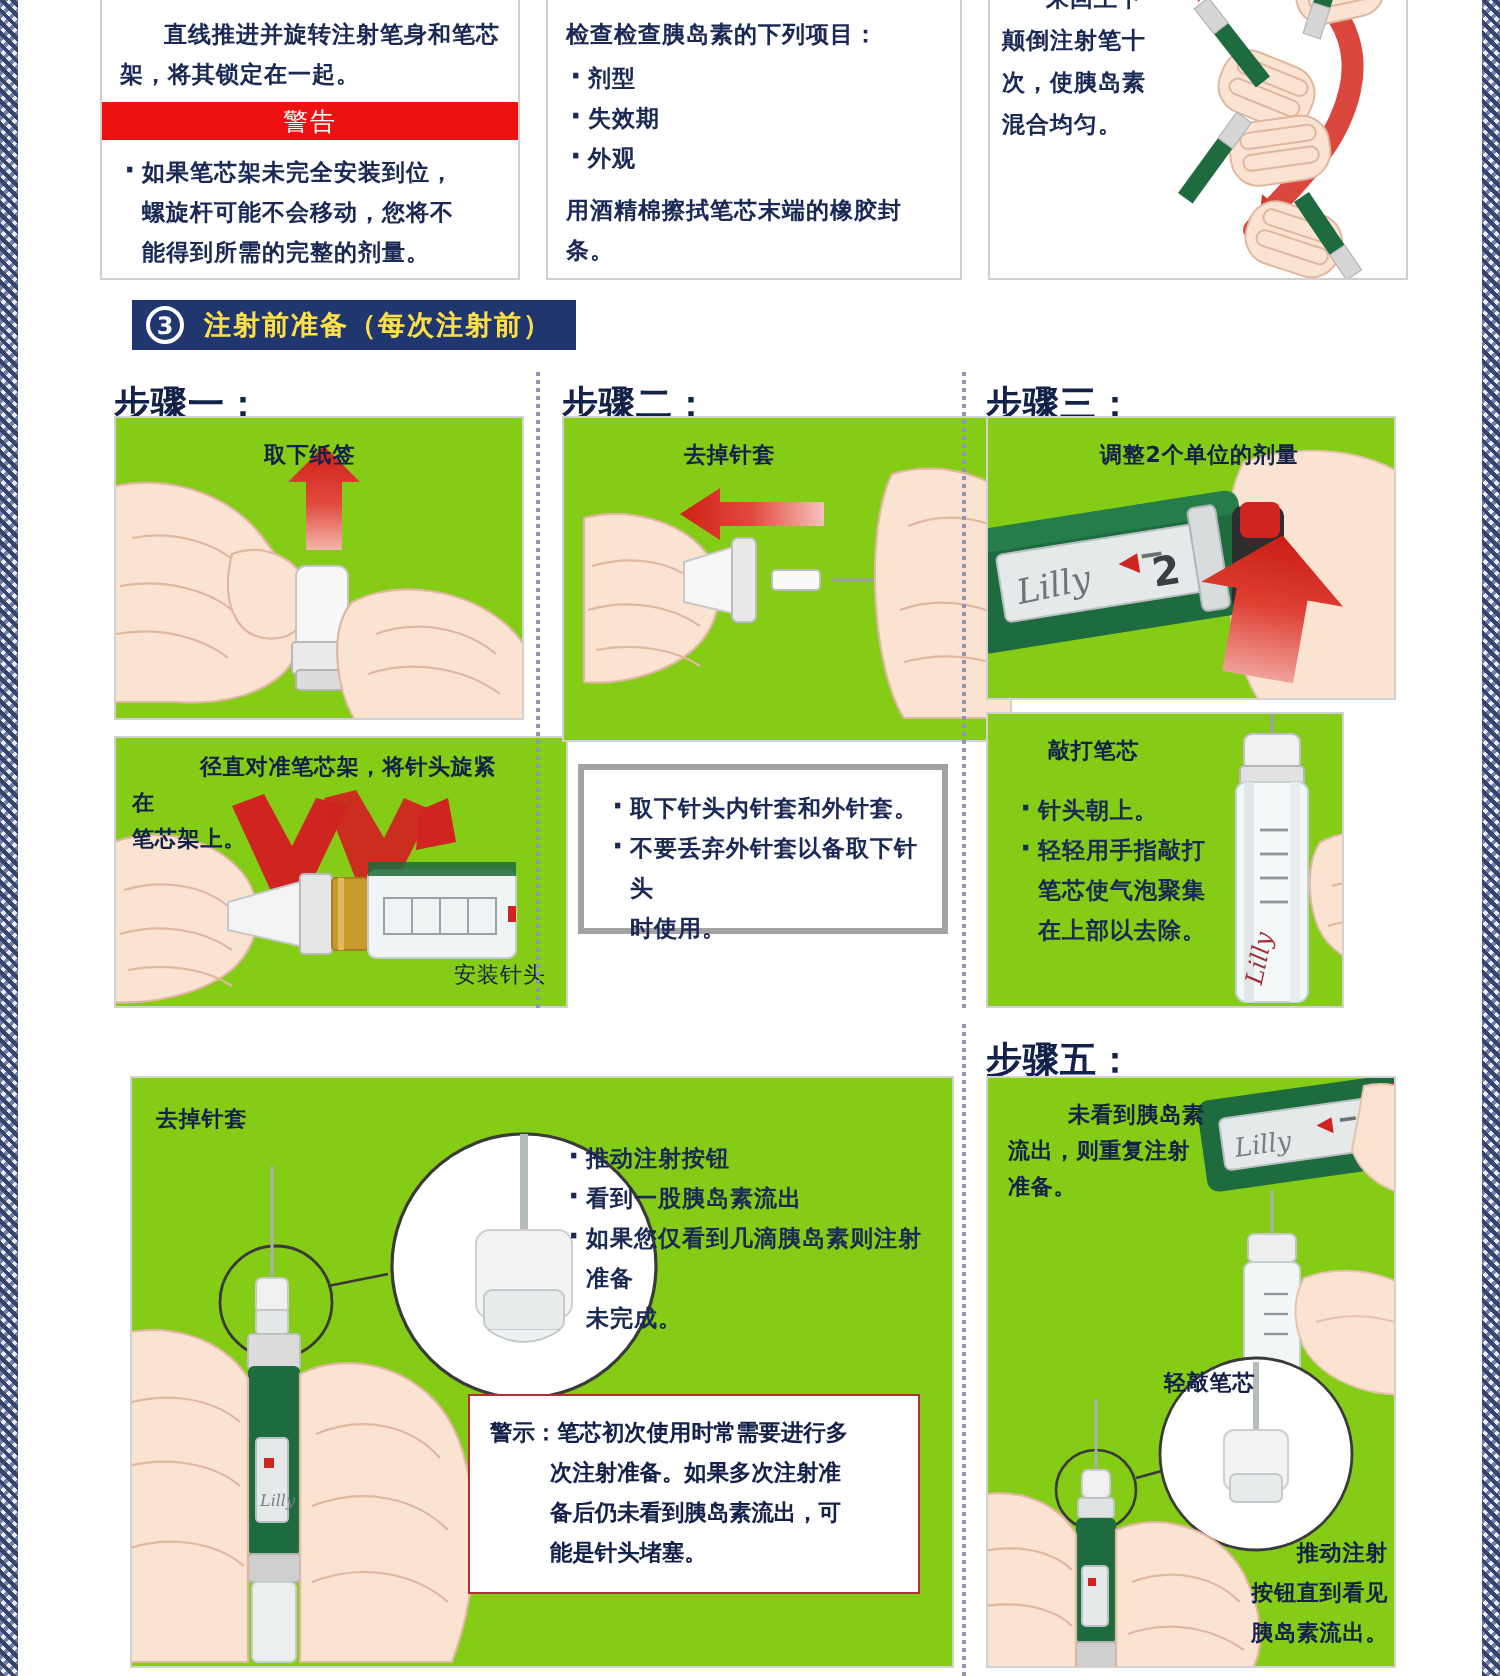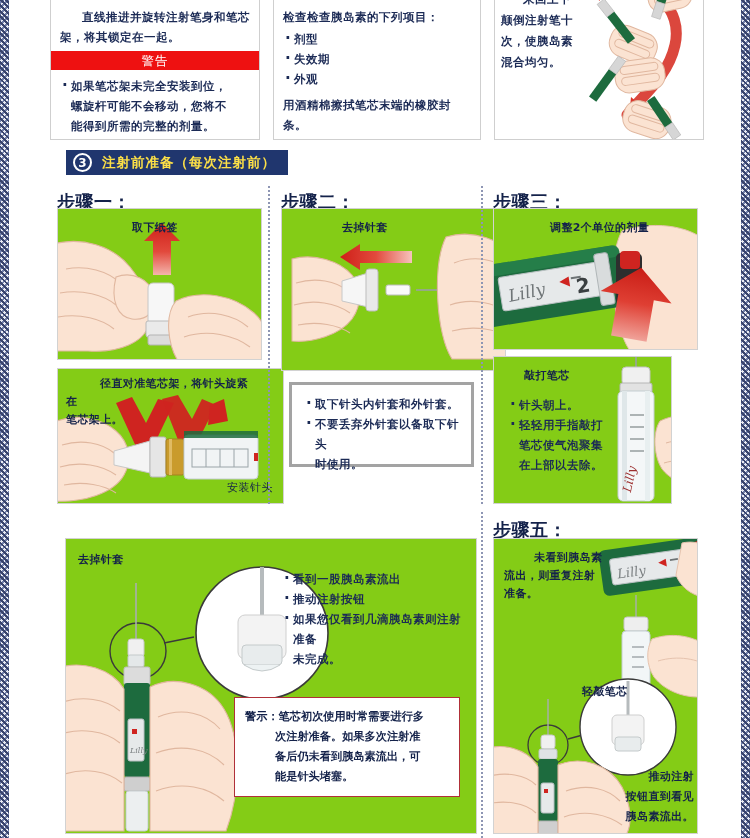--- a/index.html
+++ b/index.html
@@ -506,24 +506,24 @@
       <g fill="#fbe3d2" stroke="#e0b79f" stroke-width="1.1">
         <path d="M84,148 C108,136 142,144 158,170 C174,196 176,250 160,292 L84,292 Z"></path>
         <path d="M92,178 C116,168 140,174 154,190" fill="none"></path>
         <path d="M90,214 C116,204 142,210 158,226" fill="none"></path>
         <path d="M90,252 C116,242 142,248 158,262" fill="none"></path>
       </g>
     </svg>
 
     <ul class="bul cn" style="position:absolute; left:216px; top:30px; width:190px;">
       <li>
-        <span>看到一股胰岛素流出</span>
+        <span>推动注射按钮</span>
       </li>
       <li>
-        <span>推动注射按钮</span>
+        <span>看到一股胰岛素流出</span>
       </li>
       <li>
         <span>如果您仅看到几滴胰岛素则注射准备</span>
         <span class="cont">未完成。</span>
       </li>
     </ul>
 
     <div class="note-red" style="left:168px; top:158px; width:226px; height:100px;">
       <p>
         <span>警示：</span><span>笔芯初次使用时常需要进行多</span>

